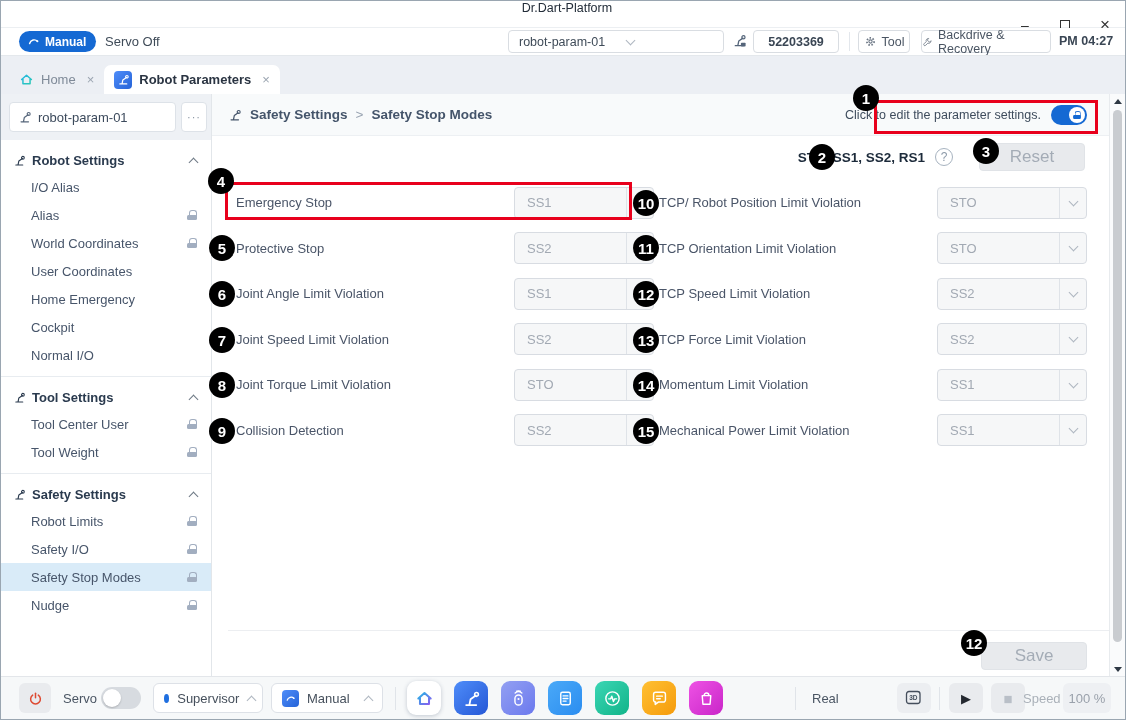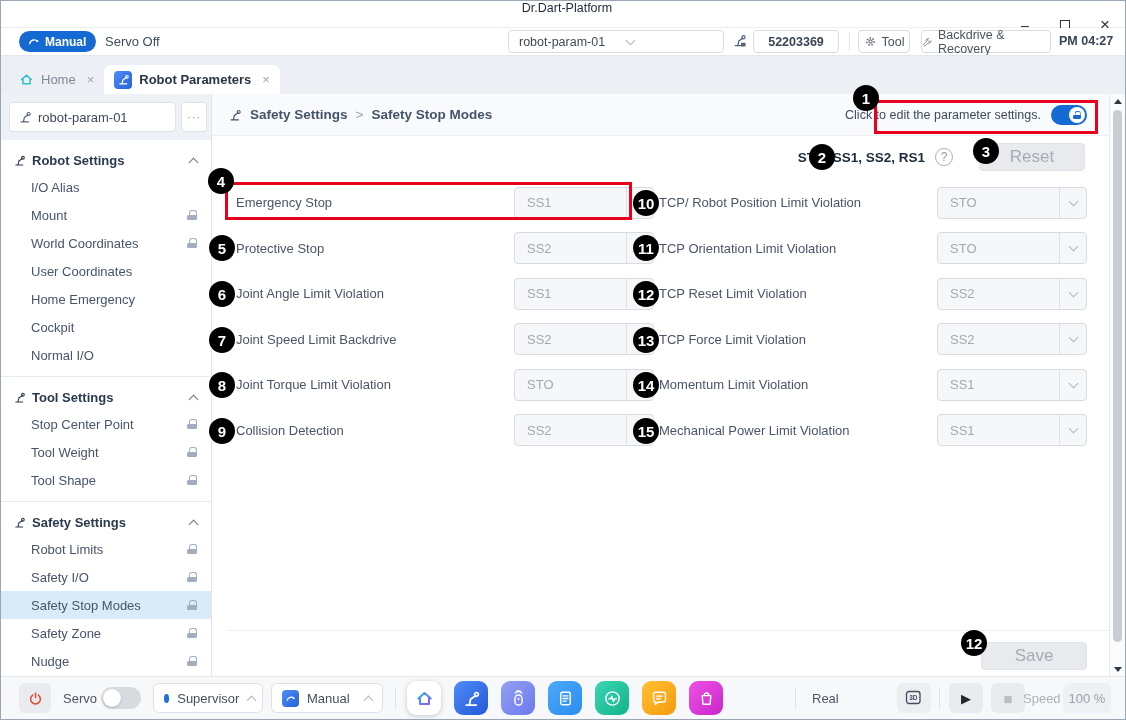--- a/index.html
+++ b/index.html
@@ -217,21 +217,21 @@
             <path d="M3.5 13.5h8.5M6.2 13.5L7.2 8.6l4.4-3.1" fill="none" stroke="#2a3a4e" stroke-width="1.4" stroke-linecap="round" stroke-linejoin="round"></path>
             <circle cx="12.2" cy="4.6" r="1.7" fill="none" stroke="#2a3a4e" stroke-width="1.3"></circle>
           </svg>
         <span>Robot Settings</span>
         <span class="chev up dark" style="margin-left:auto;margin-right:14px;"></span>
       </div>
       <div class="sn-item">
           <span>I/O Alias</span>
         </div>
       <div class="sn-item">
-          <span>Mount</span>
+          <span>Alias</span>
           <span class="lock"></span>
         </div>
       <div class="sn-item">
           <span>World Coordinates</span>
           <span class="lock"></span>
         </div>
       <div class="sn-item">
           <span>User Coordinates</span>
         </div>
       <div class="sn-item">
@@ -248,29 +248,25 @@
     <div class="sn-section">
       <div class="sn-title">
         <svg width="13" height="13" viewBox="0 0 16 16">
             <path d="M3.5 13.5h8.5M6.2 13.5L7.2 8.6l4.4-3.1" fill="none" stroke="#2a3a4e" stroke-width="1.4" stroke-linecap="round" stroke-linejoin="round"></path>
             <circle cx="12.2" cy="4.6" r="1.7" fill="none" stroke="#2a3a4e" stroke-width="1.3"></circle>
           </svg>
         <span>Tool Settings</span>
         <span class="chev up dark" style="margin-left:auto;margin-right:14px;"></span>
       </div>
       <div class="sn-item">
-          <span>Stop Center Point</span>
+          <span>Tool Center User</span>
           <span class="lock"></span>
         </div>
       <div class="sn-item">
           <span>Tool Weight</span>
-          <span class="lock"></span>
-        </div>
-      <div class="sn-item">
-          <span>Tool Shape</span>
           <span class="lock"></span>
         </div>
     </div>
 
     <div class="sn-section">
       <div class="sn-title">
         <svg width="13" height="13" viewBox="0 0 16 16">
             <path d="M3.5 13.5h8.5M6.2 13.5L7.2 8.6l4.4-3.1" fill="none" stroke="#2a3a4e" stroke-width="1.4" stroke-linecap="round" stroke-linejoin="round"></path>
             <circle cx="12.2" cy="4.6" r="1.7" fill="none" stroke="#2a3a4e" stroke-width="1.3"></circle>
           </svg>
@@ -280,24 +276,20 @@
       <div class="sn-item">
           <span>Robot Limits</span>
           <span class="lock"></span>
         </div>
       <div class="sn-item">
           <span>Safety I/O</span>
           <span class="lock"></span>
         </div>
       <div class="sn-item selected">
           <span>Safety Stop Modes</span>
-          <span class="lock"></span>
-        </div>
-      <div class="sn-item">
-          <span>Safety Zone</span>
           <span class="lock"></span>
         </div>
       <div class="sn-item">
           <span>Nudge</span>
           <span class="lock"></span>
         </div>
     </div>
   </div>
 
   <div class="content">
@@ -349,21 +341,21 @@
       <div class="prow">
         <span class="plabel">Joint Angle Limit Violation</span>
         <div class="pselect">
             <span class="pvalue">SS1</span>
             <span class="pchev">
               <span class="chev down"></span>
             </span>
           </div>
       </div>
       <div class="prow">
-        <span class="plabel">Joint Speed Limit Backdrive</span>
+        <span class="plabel">Joint Speed Limit Violation</span>
         <div class="pselect">
             <span class="pvalue">SS2</span>
             <span class="pchev">
               <span class="chev down"></span>
             </span>
           </div>
       </div>
       <div class="prow">
         <span class="plabel">Joint Torque Limit Violation</span>
         <div class="pselect">
@@ -397,21 +389,21 @@
       <div class="prow">
         <span class="plabel">TCP Orientation Limit Violation</span>
         <div class="pselect">
             <span class="pvalue">STO</span>
             <span class="pchev">
               <span class="chev down"></span>
             </span>
           </div>
       </div>
       <div class="prow">
-        <span class="plabel">TCP Reset Limit Violation</span>
+        <span class="plabel">TCP Speed Limit Violation</span>
         <div class="pselect">
             <span class="pvalue">SS2</span>
             <span class="pchev">
               <span class="chev down"></span>
             </span>
           </div>
       </div>
       <div class="prow">
         <span class="plabel">TCP Force Limit Violation</span>
         <div class="pselect">

